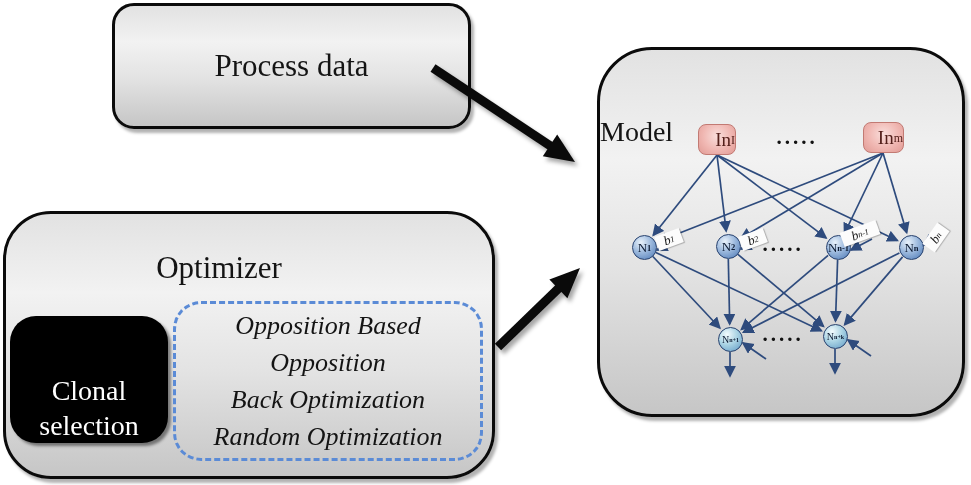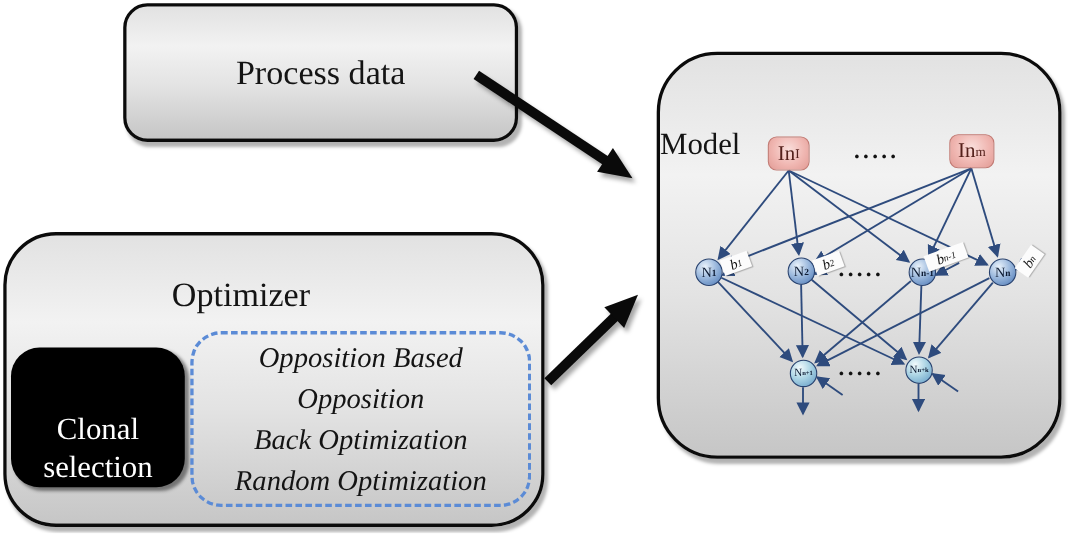--- a/index.html
+++ b/index.html
@@ -30,21 +30,21 @@
 
   
   .bigarrow{position:absolute;filter:drop-shadow(3px 4px 2px rgba(0,0,0,0.35));}
   .a1{left:425px;top:55px;}
   .a2{left:488px;top:253px;}
 
   
   .net{position:absolute;left:0;top:0;}
   .chip{position:absolute;border:1.5px solid #c27a73;border-radius:8px;box-sizing:border-box;
         background:radial-gradient(ellipse at 50% 38%,#f9dedb 0%,#f0b7b2 55%,#e19b95 100%);
-        display:flex;align-items:center;justify-content:center;color:#54201b;font-size:19px;}
+        display:flex;align-items:center;justify-content:flex-end;color:#54201b;font-size:19px;}
   .chip sub{font-size:12px;line-height:0;}
   .node{position:absolute;width:25px;height:25px;border-radius:50%;box-sizing:border-box;
         border:1.5px solid #27416e;display:flex;align-items:center;justify-content:center;
         background:radial-gradient(circle at 35% 28%,#e9f2fb 0%,#9cb9dd 45%,#4a77b5 100%);
         color:#0d1b33;font-size:13px;}
   .node sub{font-size:8.5px;font-weight:bold;line-height:0;}
   .node.out{background:radial-gradient(circle at 35% 28%,#f3fbfd 0%,#abd4e4 45%,#5e98c4 100%);
             font-size:10px;}
   .node.out sub{font-size:6px;}
   .bias{position:absolute;background:#fcfcfc;box-shadow:1px 1px 1px rgba(0,0,0,0.25);

